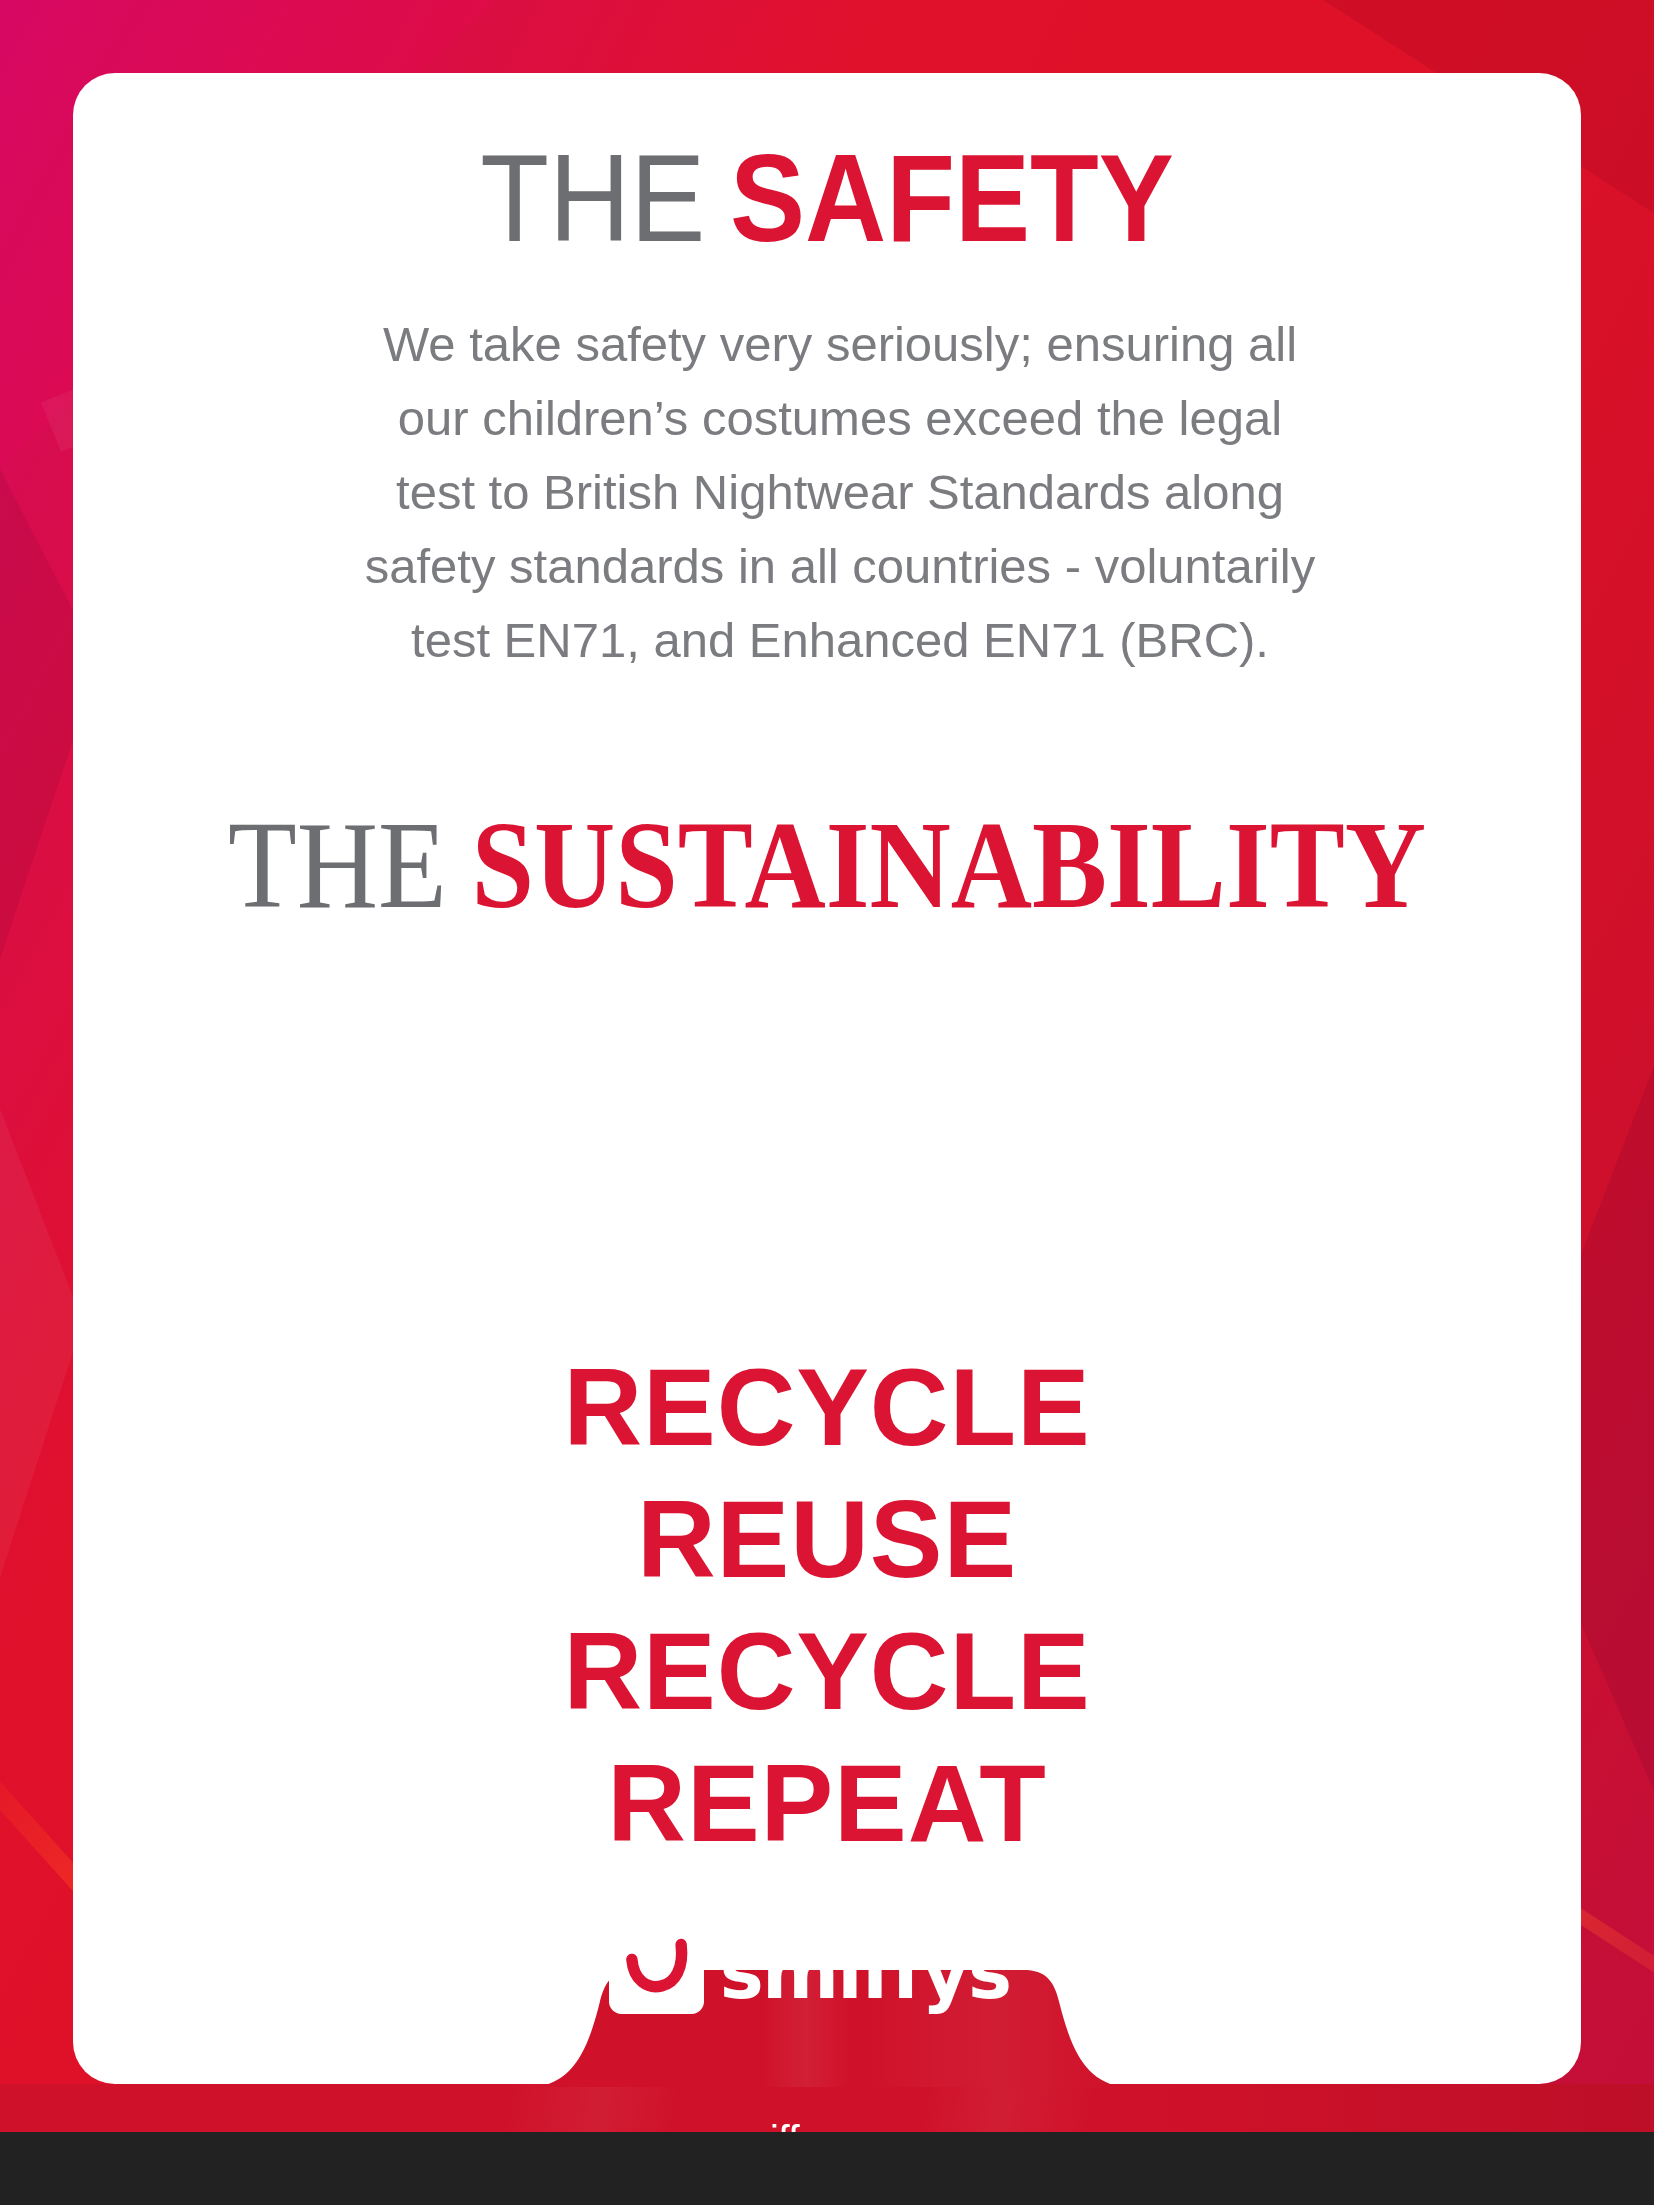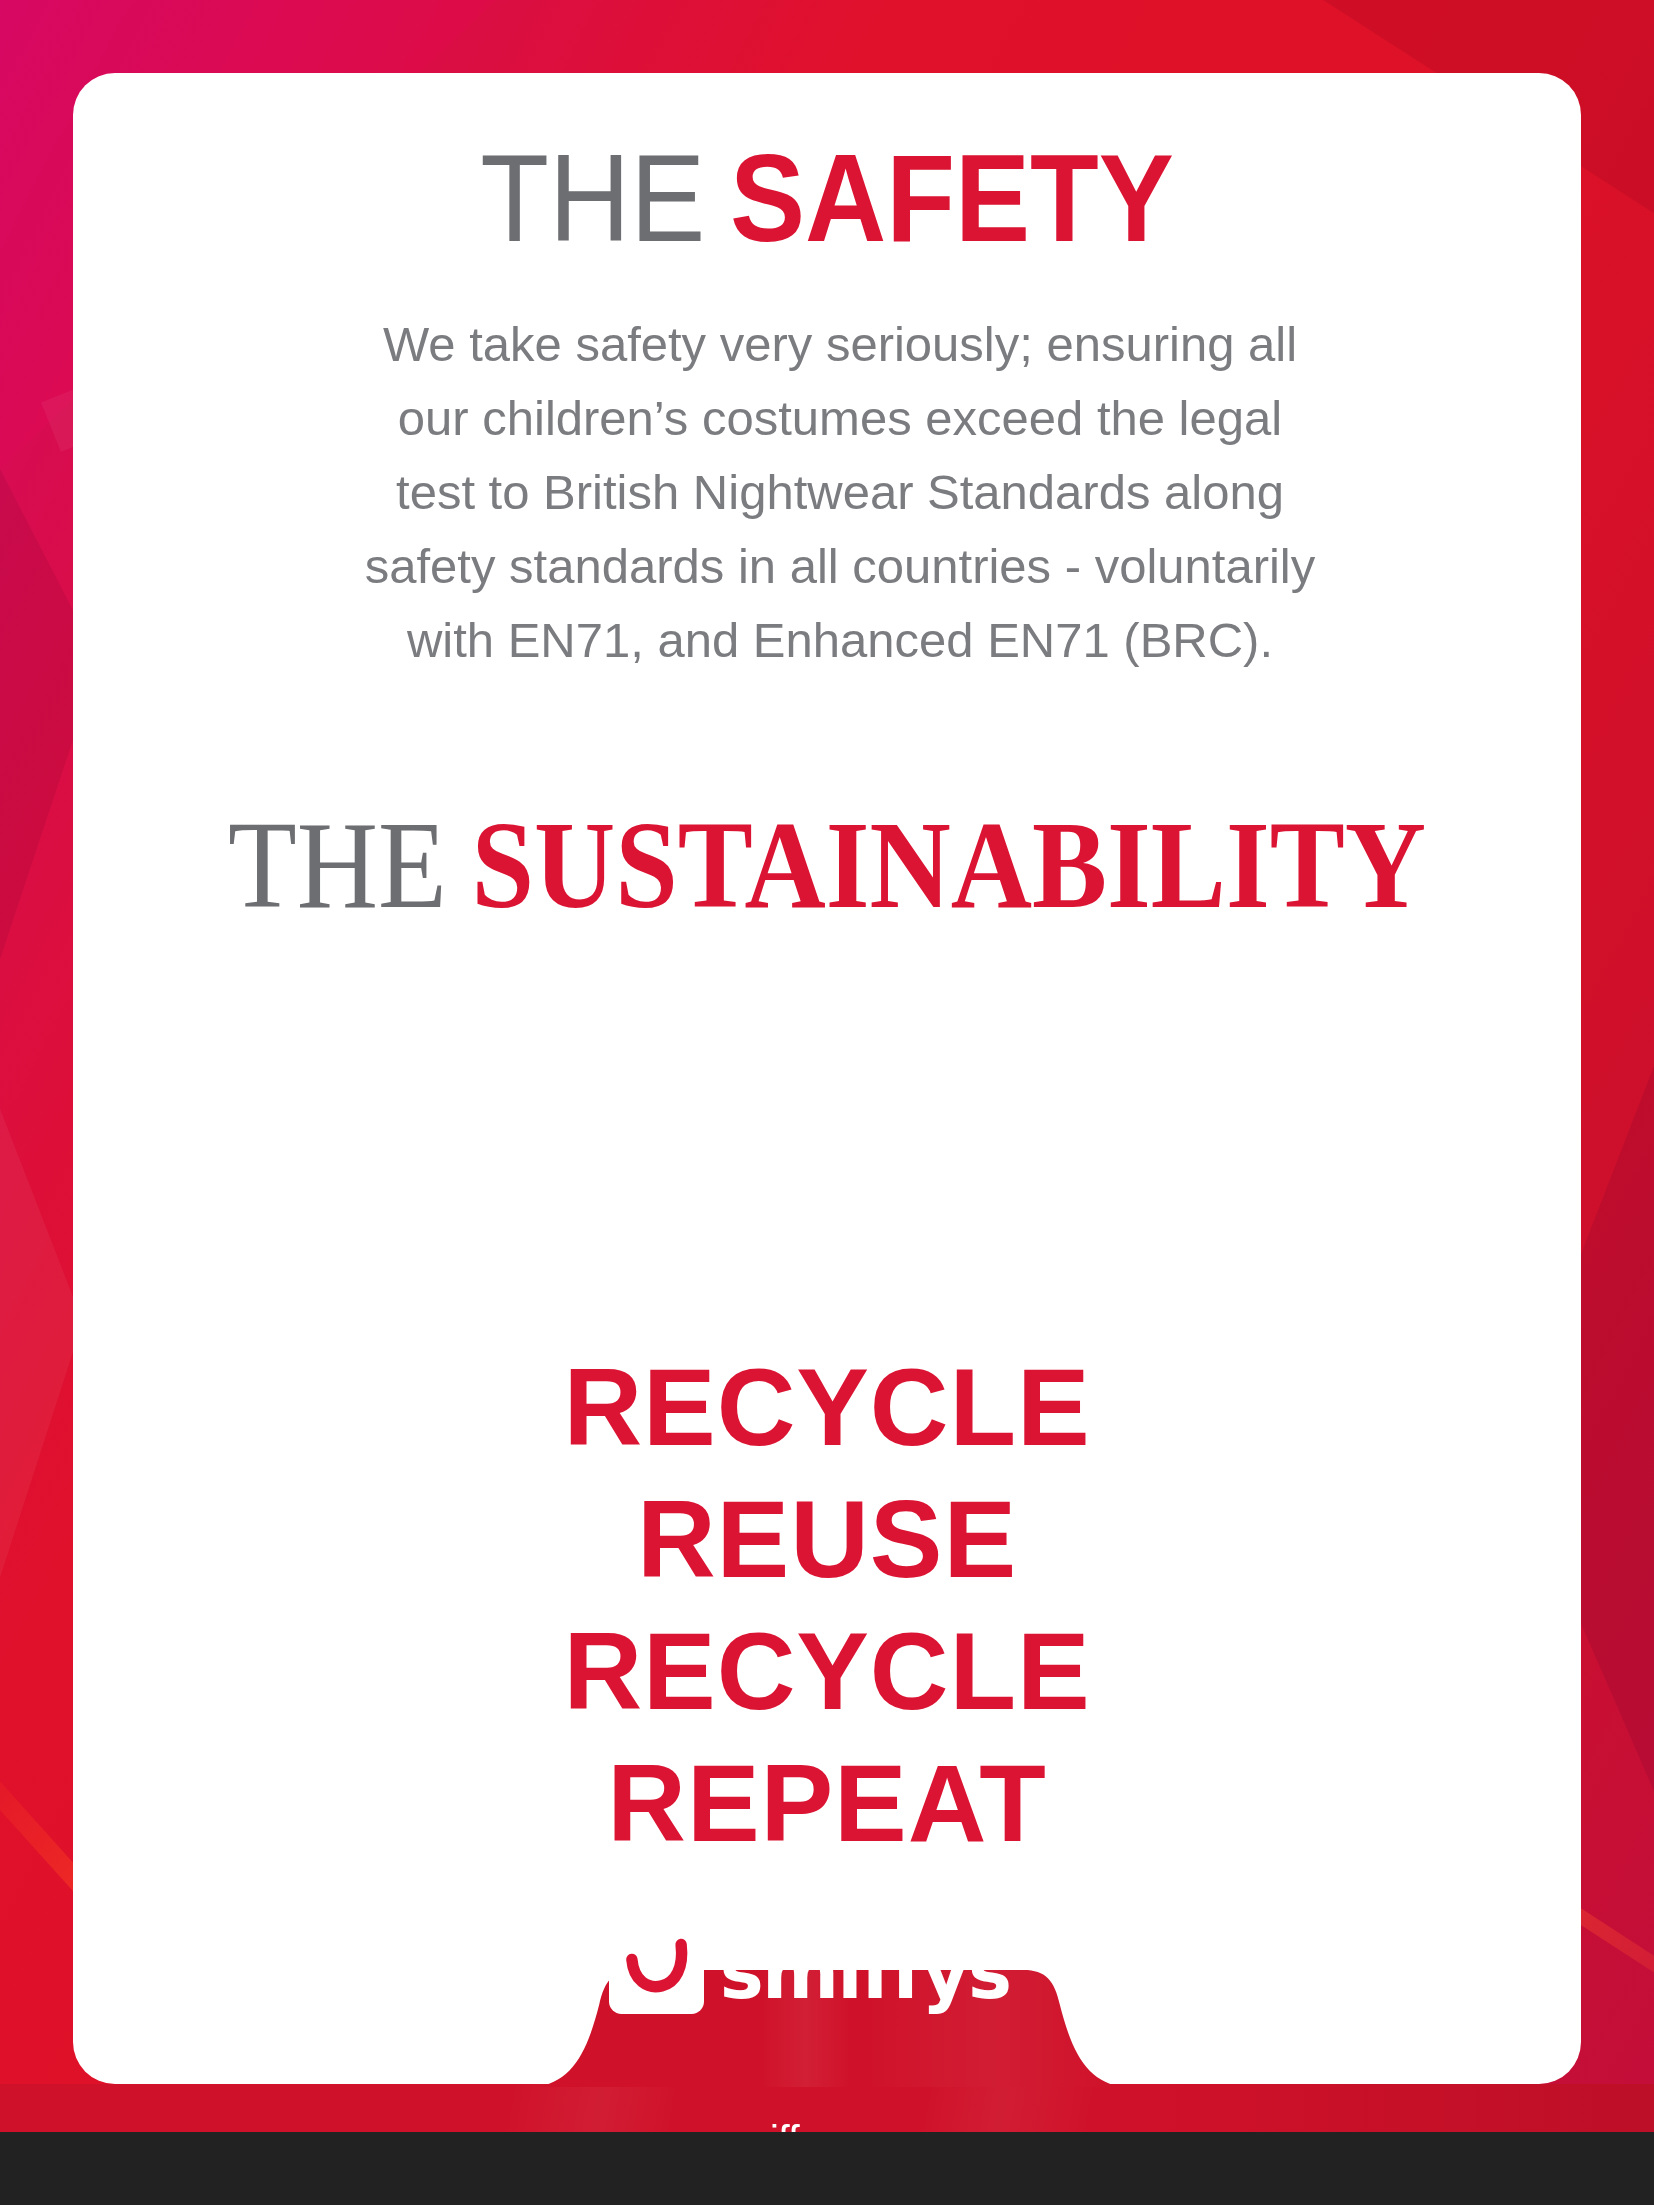--- a/index.html
+++ b/index.html
@@ -109,21 +109,21 @@
 
     <div class="section safety">
       <h1 class="heading">
         <span class="prefix">THE</span><span class="main">SAFETY</span>
       </h1>
       <div class="para">
         <div>We take safety very seriously; ensuring all</div>
         <div>our children’s costumes exceed the legal</div>
         <div>test to British Nightwear Standards along</div>
         <div>safety standards in all countries - voluntarily</div>
-        <div>with EN71, and Enhanced EN71 (BRC).</div>
+        <div>test EN71, and Enhanced EN71 (BRC).</div>
       </div>
     </div>
 
     <div class="section sustainability">
       <h1 class="heading">
         <span class="prefix">THE</span><span class="main">SUSTAINABILITY</span>
       </h1>
     </div>
 
     <div class="slogan">

